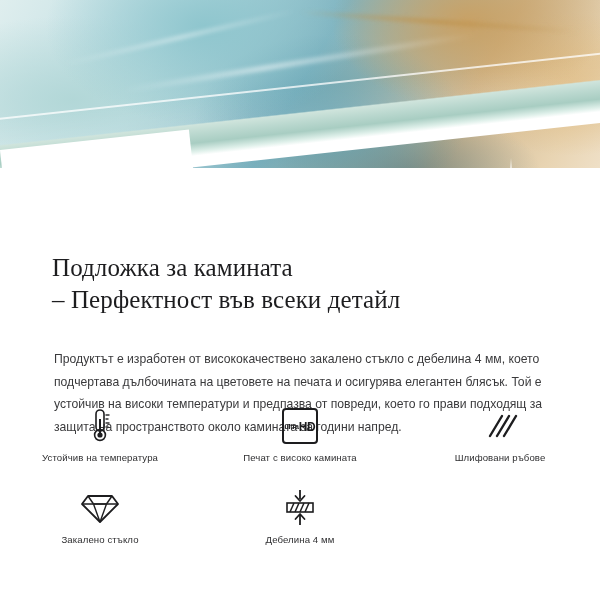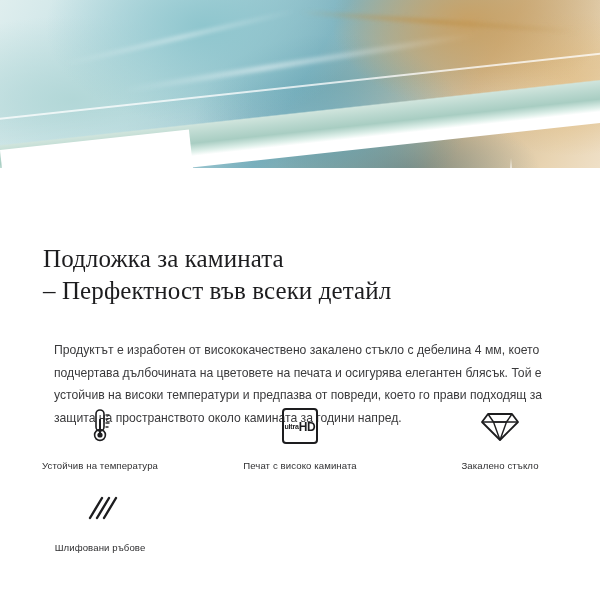--- a/index.html
+++ b/index.html
@@ -130,21 +130,21 @@
   .sparkle-2::after { height: 22px; margin-top: -11px; }
 
   
   .content {
     position: absolute;
     left: 0;
     top: 222px;
     width: 600px;
   }
   .headline {
-    margin: 7px;
+    margin: 16px;
     padding: 14px 36px 0 36px;
     font-family: "Liberation Serif", serif;
     font-size: 25px;
     line-height: 1.28;
     font-weight: 400;
     color: #1d1d1f;
     letter-spacing: 0.1px;
   }
   .headline .line2 {
     display: block;
@@ -176,21 +176,21 @@
     padding-top: 4px;
     box-sizing: border-box;
   }
   .feature-icon {
     height: 44px;
     display: flex;
     align-items: center;
     justify-content: center;
   }
   .feature-label {
-    margin-top: 12px;
+    margin-top: 4px;
     font-size: 9.6px;
     color: #2f2f31;
     text-align: center;
     letter-spacing: 0.1px;
   }
   .ultra-hd {
     width: 32px;
     height: 32px;
     border-radius: 4px;
     border: 2px solid #1d1d1f;
@@ -266,40 +266,58 @@
           <span class="u-bot">HD</span>
         </div>
       </div>
       <div class="feature-label">Печат с високо камината</div>
     </div>
 
 
     <div class="feature">
       <div class="feature-icon">
         <svg width="40" height="36" viewBox="0 0 40 36" aria-hidden="true">
+          <g stroke="#1d1d1f" stroke-width="2.4" stroke-linecap="round">
+            <line x1="10" y1="28" x2="22" y2="8"></line>
+            <line x1="17" y1="28" x2="29" y2="8"></line>
+            <line x1="24" y1="28" x2="36" y2="8"></line>
+          </g>
+        </svg>
+      </div>
+      <div class="feature-label">Шлифовани ръбове</div>
+    </div>
+
+    <div class="feature">
+      <div class="feature-icon">
+        <svg width="40" height="36" viewBox="0 0 40 36" aria-hidden="true">
           <path d="M8 6 H32 L38 14 L20 32 L2 14 Z" fill="none" stroke="#1d1d1f" stroke-width="1.8" stroke-linejoin="round"></path>
           <line x1="2" y1="14" x2="38" y2="14" stroke="#1d1d1f" stroke-width="1.5"></line>
           <line x1="8" y1="6" x2="13.5" y2="14" stroke="#1d1d1f" stroke-width="1.4"></line>
           <line x1="32" y1="6" x2="26.5" y2="14" stroke="#1d1d1f" stroke-width="1.4"></line>
           <line x1="13.5" y1="14" x2="20" y2="32" stroke="#1d1d1f" stroke-width="1.4"></line>
           <line x1="26.5" y1="14" x2="20" y2="32" stroke="#1d1d1f" stroke-width="1.4"></line>
           <line x1="13.5" y1="14" x2="26.5" y2="14" stroke="#1d1d1f" stroke-width="1.4"></line>
         </svg>
       </div>
       <div class="feature-label">Закалено стъкло</div>
     </div>
 
     <div class="feature">
       <div class="feature-icon">
-        <svg width="40" height="36" viewBox="0 0 40 36" aria-hidden="true">
-          <g stroke="#1d1d1f" stroke-width="2.4" stroke-linecap="round">
-            <line x1="10" y1="28" x2="22" y2="8"></line>
-            <line x1="17" y1="28" x2="29" y2="8"></line>
-            <line x1="24" y1="28" x2="36" y2="8"></line>
+        <svg width="40" height="40" viewBox="0 0 40 40" aria-hidden="true">
+          <line x1="20" y1="2" x2="20" y2="11" stroke="#1d1d1f" stroke-width="1.8"></line>
+          <path d="M15.5 8 L20 13 L24.5 8" fill="none" stroke="#1d1d1f" stroke-width="1.8" stroke-linecap="round" stroke-linejoin="round"></path>
+          <rect x="7" y="15" width="26" height="9" fill="none" stroke="#1d1d1f" stroke-width="1.6"></rect>
+          <g stroke="#1d1d1f" stroke-width="1.5">
+            <line x1="10" y1="24" x2="14" y2="15"></line>
+            <line x1="15" y1="24" x2="19" y2="15"></line>
+            <line x1="20" y1="24" x2="24" y2="15"></line>
+            <line x1="25" y1="24" x2="29" y2="15"></line>
           </g>
+          <path d="M15.5 31 L20 26 L24.5 31" fill="none" stroke="#1d1d1f" stroke-width="1.8" stroke-linecap="round" stroke-linejoin="round"></path>
+          <line x1="20" y1="28" x2="20" y2="37" stroke="#1d1d1f" stroke-width="1.8"></line>
         </svg>
       </div>
-      <div class="feature-label">Шлифовани ръбове</div>
-    </div>
-
+      <div class="feature-label">Дебелина 4 мм</div>
+    </div>
 
   </div>
 </div>
 
 </body></html>

